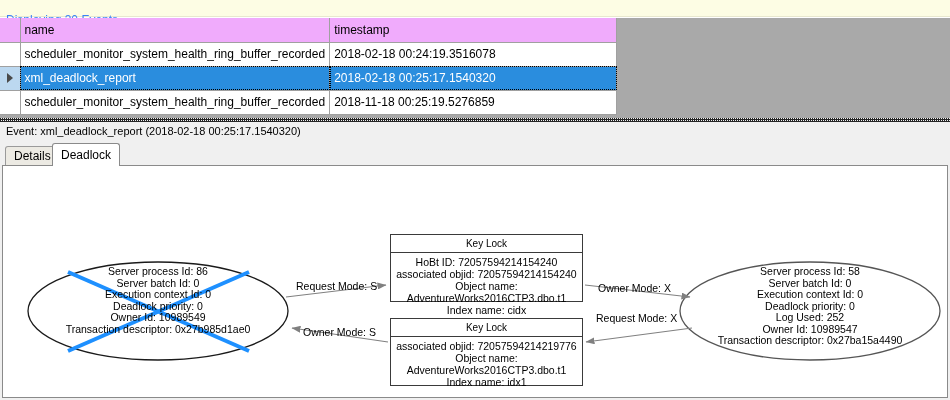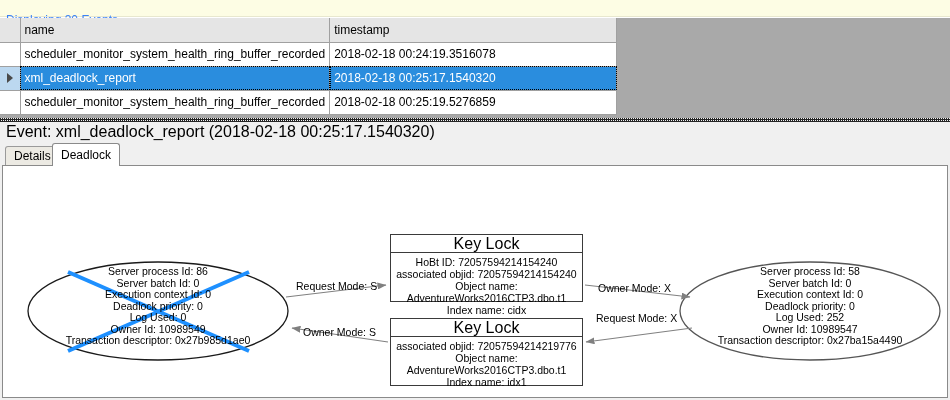--- a/index.html
+++ b/index.html
@@ -60,21 +60,21 @@
     height: 24px;
     box-sizing: border-box;
     white-space: nowrap;
     overflow: hidden;
   }
   .col-sel { width: 20px; padding: 0 !important; }
   .col-name { width: 276px; }
   .col-ts { width: 287px; }
 
   .grid-header td {
-    background: #e5e5e5;
+    background: #f0abfc;
     border-bottom: 1px solid #a0a0a0;
     color: #000;
   }
   .row-selected td {
     background: #2a8dde;
     color: #ffffff;
     margin-left: 42px;
   }
   .row-selected td.col-name,
   .row-selected td.col-ts {
@@ -111,21 +111,21 @@
   #detail-pane {
     position: absolute;
     left: 0; top: 122px;
     width: 950px; height: 278px;
     background: #f0f0f0;
     box-sizing: border-box;
   }
   #event-title {
     position: absolute;
     left: 6px; top: 2px;
-    font-size: 16px;
+    font-size: 11px;
     line-height: 15px;
     white-space: nowrap;
   }
   
   #tab-strip {
     position: absolute;
     left: 0; top: 21px;
     width: 950px; height: 22px;
   }
   .tab {
@@ -197,21 +197,21 @@
   .lock-box {
     position: absolute;
     background: #ffffff;
     border: 1px solid #3a3a3a;
     box-sizing: border-box;
   }
   .lock-title {
     height: 17px;
     line-height: 17px;
     text-align: center;
-    font-size: 16px;
+    font-size: 10px;
     border-bottom: 1px solid #3a3a3a;
   }
   .lock-body {
     text-align: center;
     font-size: 10.5px;
     line-height: 12px;
     padding: 3px 2px 3px 2px;
   }
   #lock-top { left: 390px; top: 234px; width: 193px; height: 68px; }
   #lock-bottom { left: 390px; top: 318px; width: 193px; height: 68px; }
@@ -253,21 +253,21 @@
     <tr class="row-selected">
       <td class="col-sel">
         <span class="sel-arrow"></span>
       </td>
       <td class="col-name">xml_deadlock_report</td>
       <td class="col-ts">2018-02-18 00:25:17.1540320</td>
     </tr>
     <tr>
       <td class="col-sel"></td>
       <td class="col-name">scheduler_monitor_system_health_ring_buffer_recorded</td>
-      <td class="col-ts">2018-02-18 00:25:19.5276859</td>
+      <td class="col-ts">2018-11-18 00:25:19.5276859</td>
     </tr>
   </tbody>
     </table>
 </div>
 
 <div id="grid-splitter"></div>
 
 <div id="detail-pane">
 
   <div id="event-title">Event: xml_deadlock_report (2018-02-18 00:25:17.1540320)</div>
@@ -299,21 +299,20 @@
   <line x1="388" y1="342" x2="292" y2="328" stroke="#808080" stroke-width="1.2" marker-end="url(#arrowGray)"></line>
   <line x1="585" y1="285" x2="690" y2="297" stroke="#808080" stroke-width="1.2" marker-end="url(#arrowGray)"></line>
   <line x1="692" y1="328" x2="586" y2="342" stroke="#808080" stroke-width="1.2" marker-end="url(#arrowGray)"></line>
 </svg>
 
 <div class="node-text" id="process-left-label">
     <div>Server process Id: 86</div>
     <div>Server batch Id: 0</div>
     <div>Execution context Id: 0</div>
     <div>Deadlock priority: 0</div>
-    <div>Log Used: 0</div>
     <div>Owner Id: 10989549</div>
     <div>Transaction descriptor: 0x27b985d1ae0</div>
   </div>
 <div class="node-text" id="process-right-label">
     <div>Server process Id: 58</div>
     <div>Server batch Id: 0</div>
     <div>Execution context Id: 0</div>
     <div>Deadlock priority: 0</div>
     <div>Log Used: 252</div>
     <div>Owner Id: 10989547</div>

